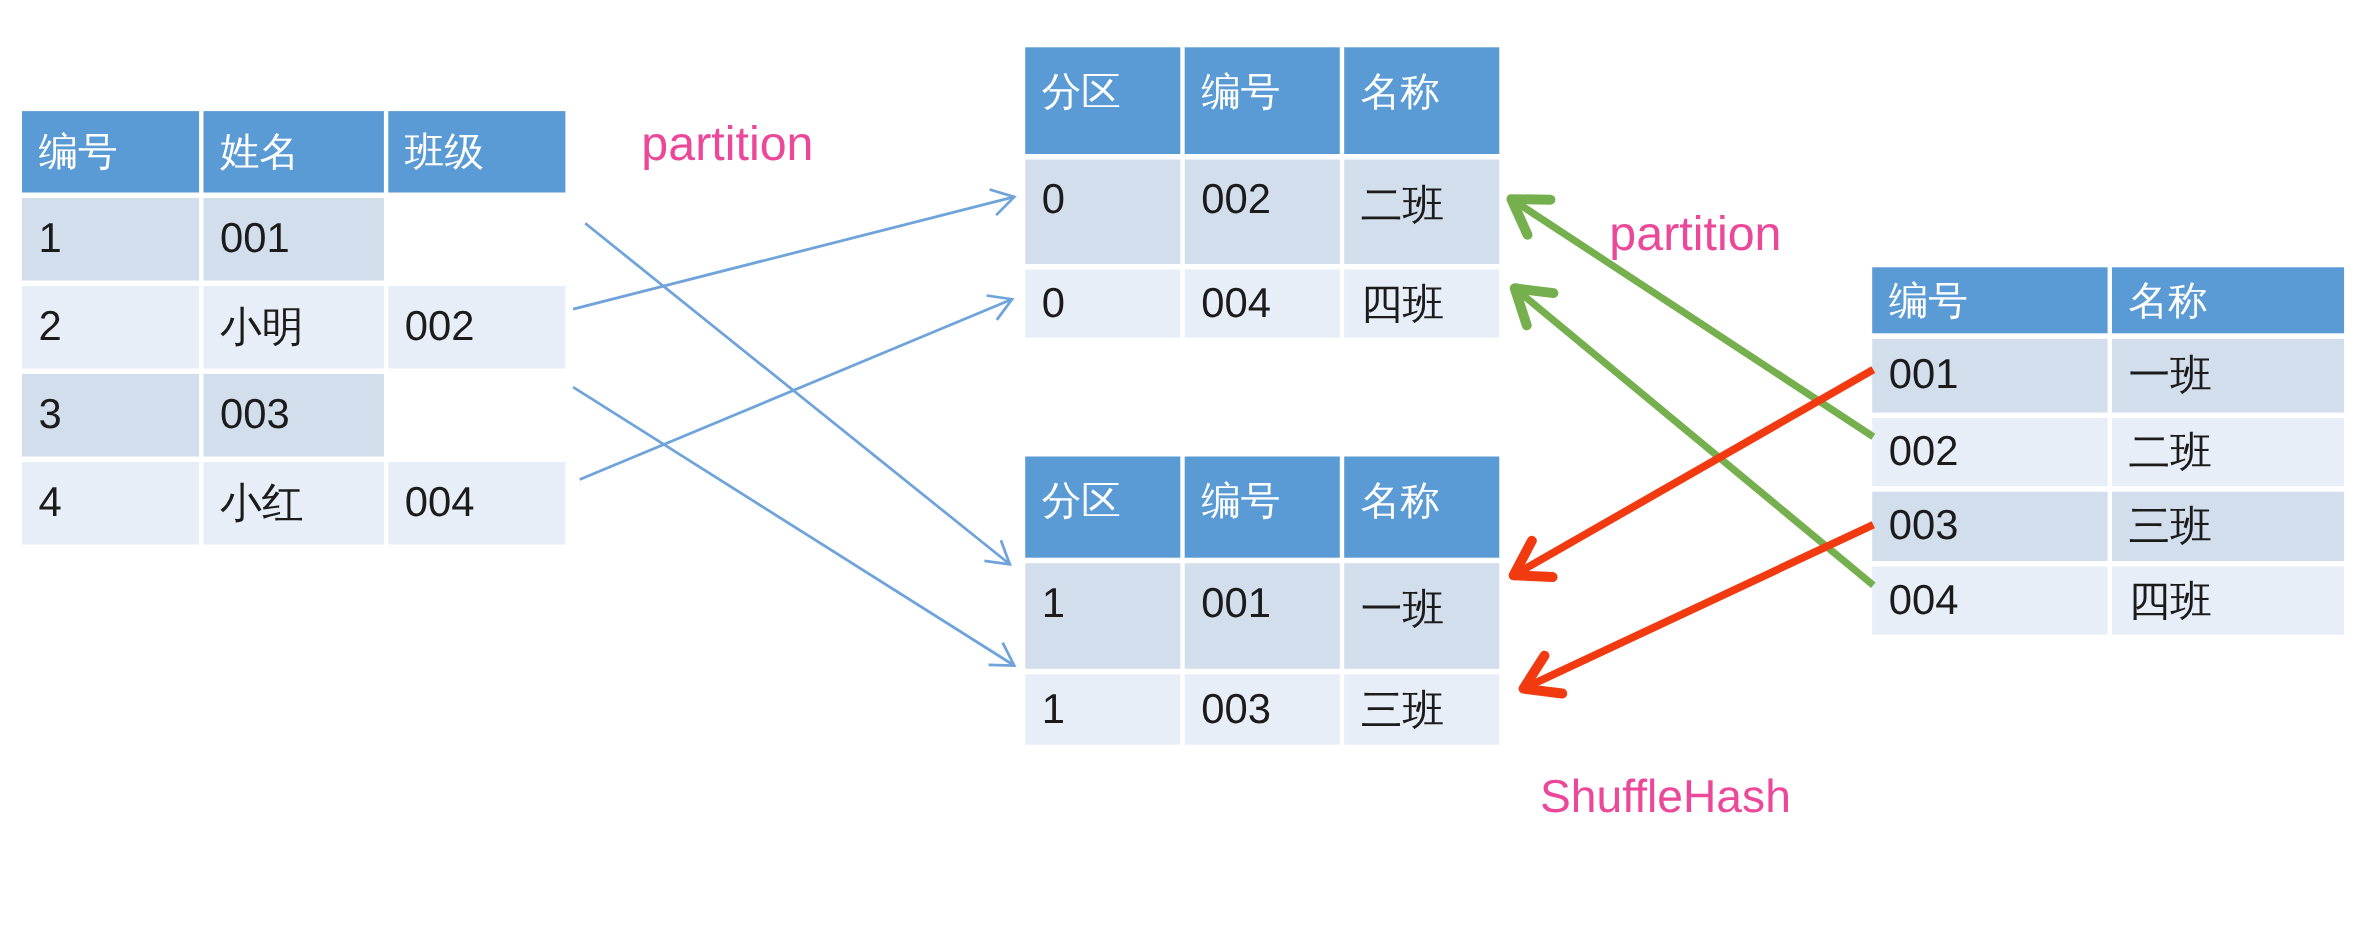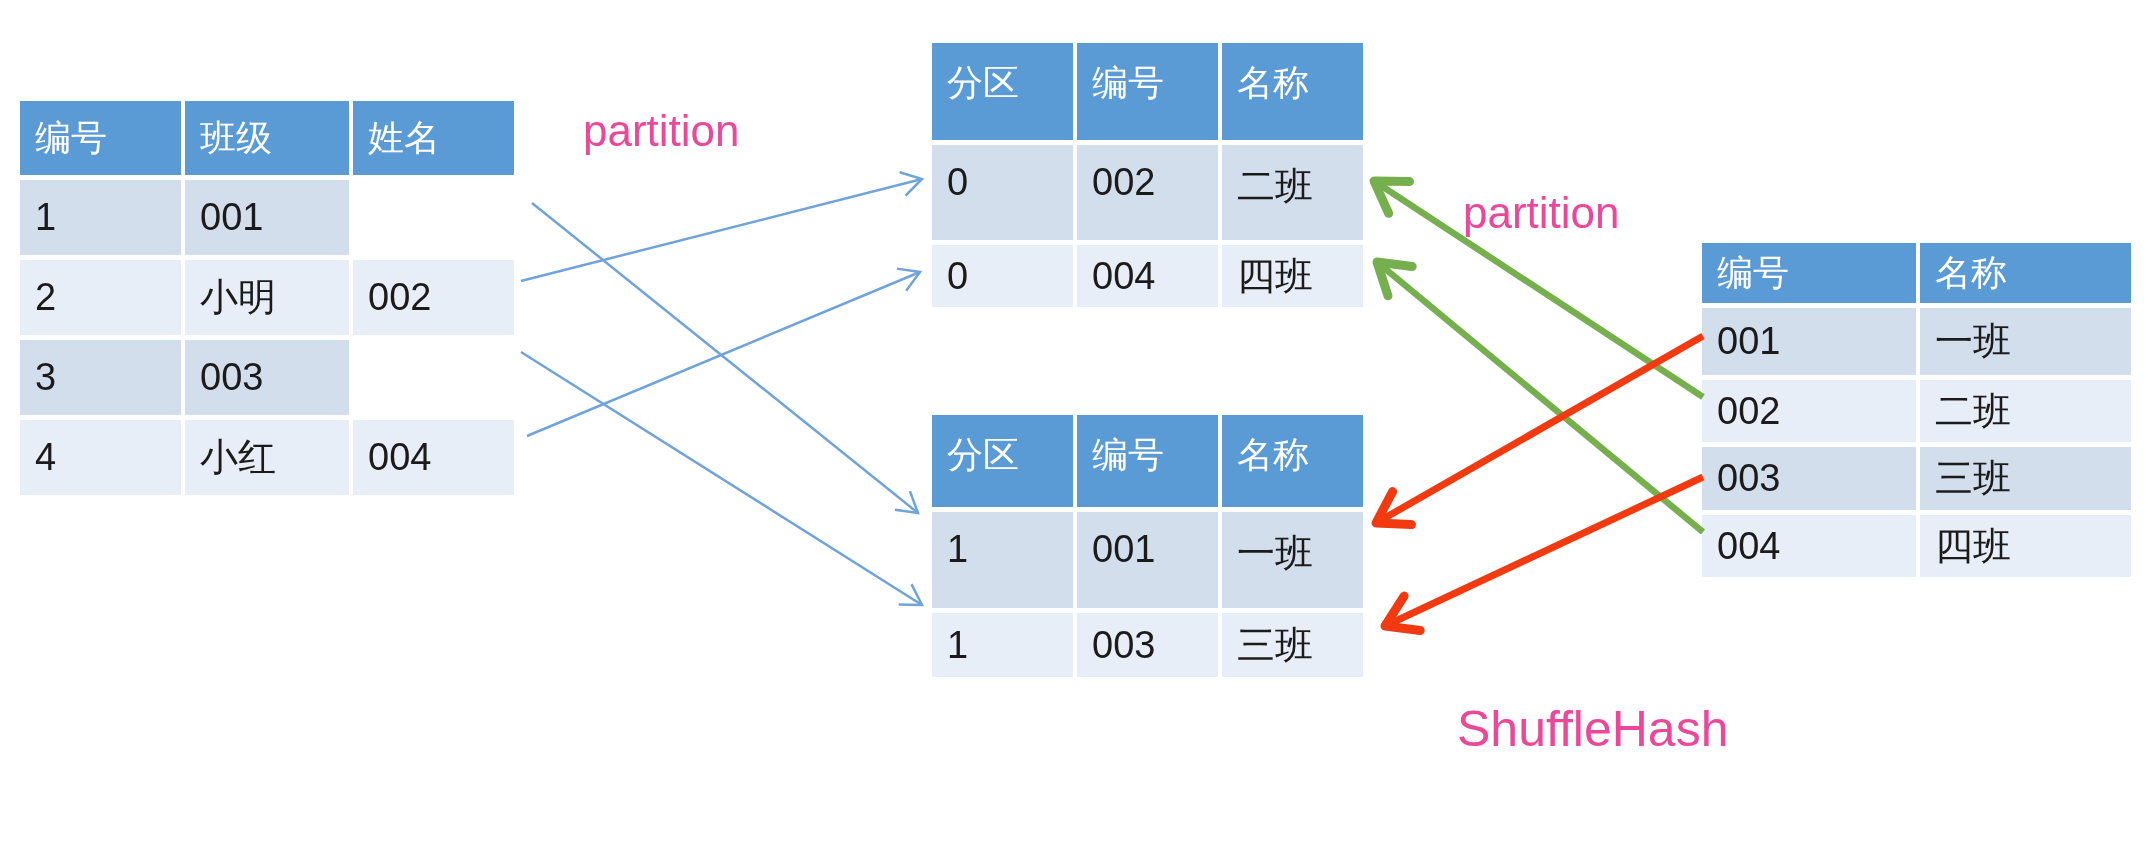--- a/index.html
+++ b/index.html
@@ -63,43 +63,43 @@
   #tbl-right .trow{grid-template-columns:214px 211px;}
   #tbl-right .thead{height:60px;}
   #tbl-right .trow:nth-child(2){height:67px;}
   #tbl-right .trow:nth-child(3){height:62px;}
   #tbl-right .trow:nth-child(4){height:63px;}
   #tbl-right .trow:nth-child(5){height:62px;}
 
   .lbl{position:absolute;color:#ec4899;white-space:nowrap;}
   #lbl-partition-left{left:583px;top:106px;font-size:44px;}
   #lbl-partition-right{left:1463px;top:188px;font-size:44px;}
-  #lbl-shufflehash{left:1457px;top:700px;font-size:50px;}
+  #lbl-shufflehash{left:1400px;top:700px;font-size:42px;}
 
   #arrows{position:absolute;left:0;top:0;pointer-events:none;}
   marker{overflow:visible;}
   .arrow{fill:none;}
   .arrow-blue{stroke:var(--blue-arrow);stroke-width:2.5;marker-end:url(#ah-blue);}
   .arrow-green{stroke:var(--green-arrow);stroke-width:6.5;marker-end:url(#ah-green);}
   .arrow-red{stroke:var(--red-arrow);stroke-width:7;marker-end:url(#ah-red);}
   .mk-blue{stroke:var(--blue-arrow);stroke-width:2.5;fill:none;}
   .mk-big{stroke-width:9;fill:none;stroke-linecap:round;stroke-linejoin:round;}
   .mk-green{stroke:var(--green-arrow);}
   .mk-red{stroke:var(--red-arrow);}
 </style>
 </head>
 <body>
 
 <div id="canvas">
 
   <div id="tbl-left" class="table">
       <div class="trow thead">
         <div class="cell hcell">编号</div>
+        <div class="cell hcell">姓名</div>
         <div class="cell hcell">班级</div>
-        <div class="cell hcell">姓名</div>
       </div>
       <div class="trow">
         <div class="cell num">1</div>
         <div class="cell num">001</div>
       </div>
       <div class="trow">
         <div class="cell num">2</div>
         <div class="cell cjk">小明</div>
         <div class="cell num">002</div>
       </div>

